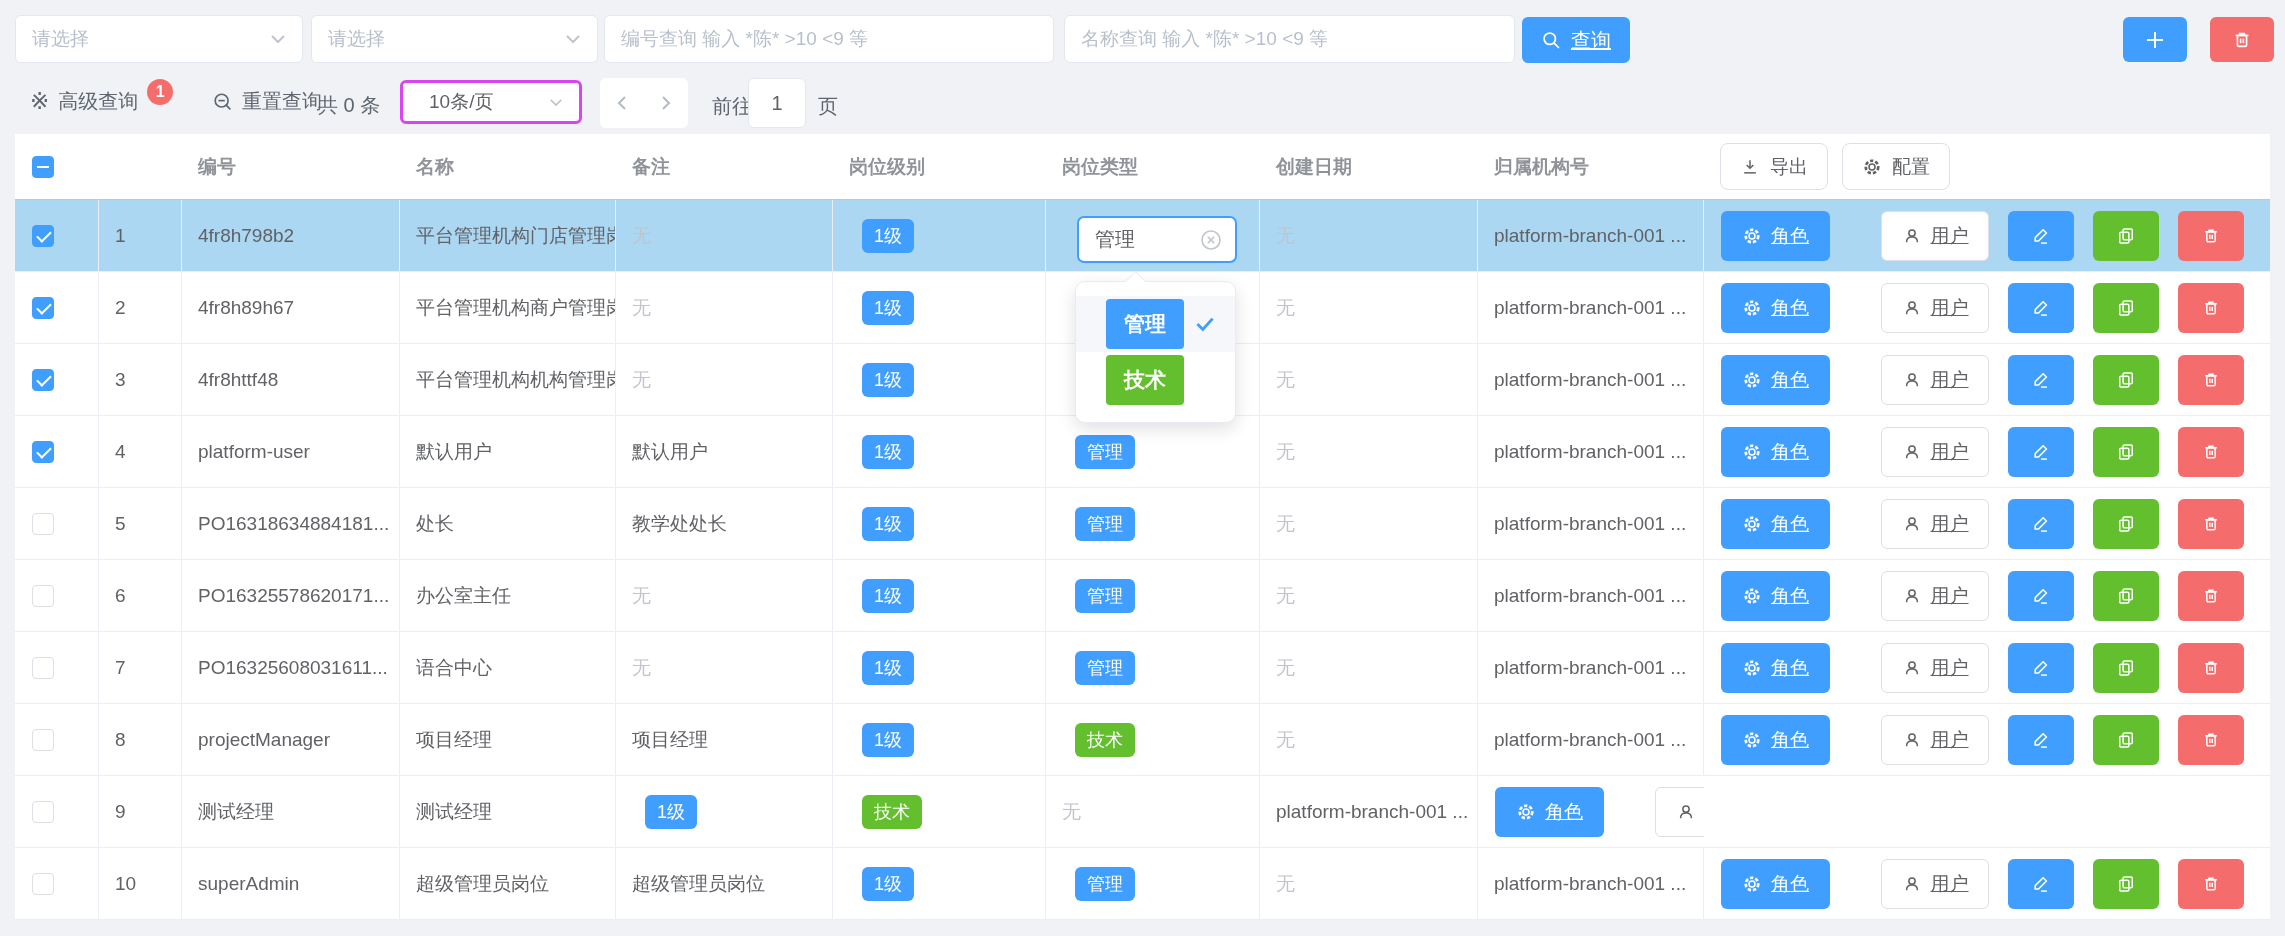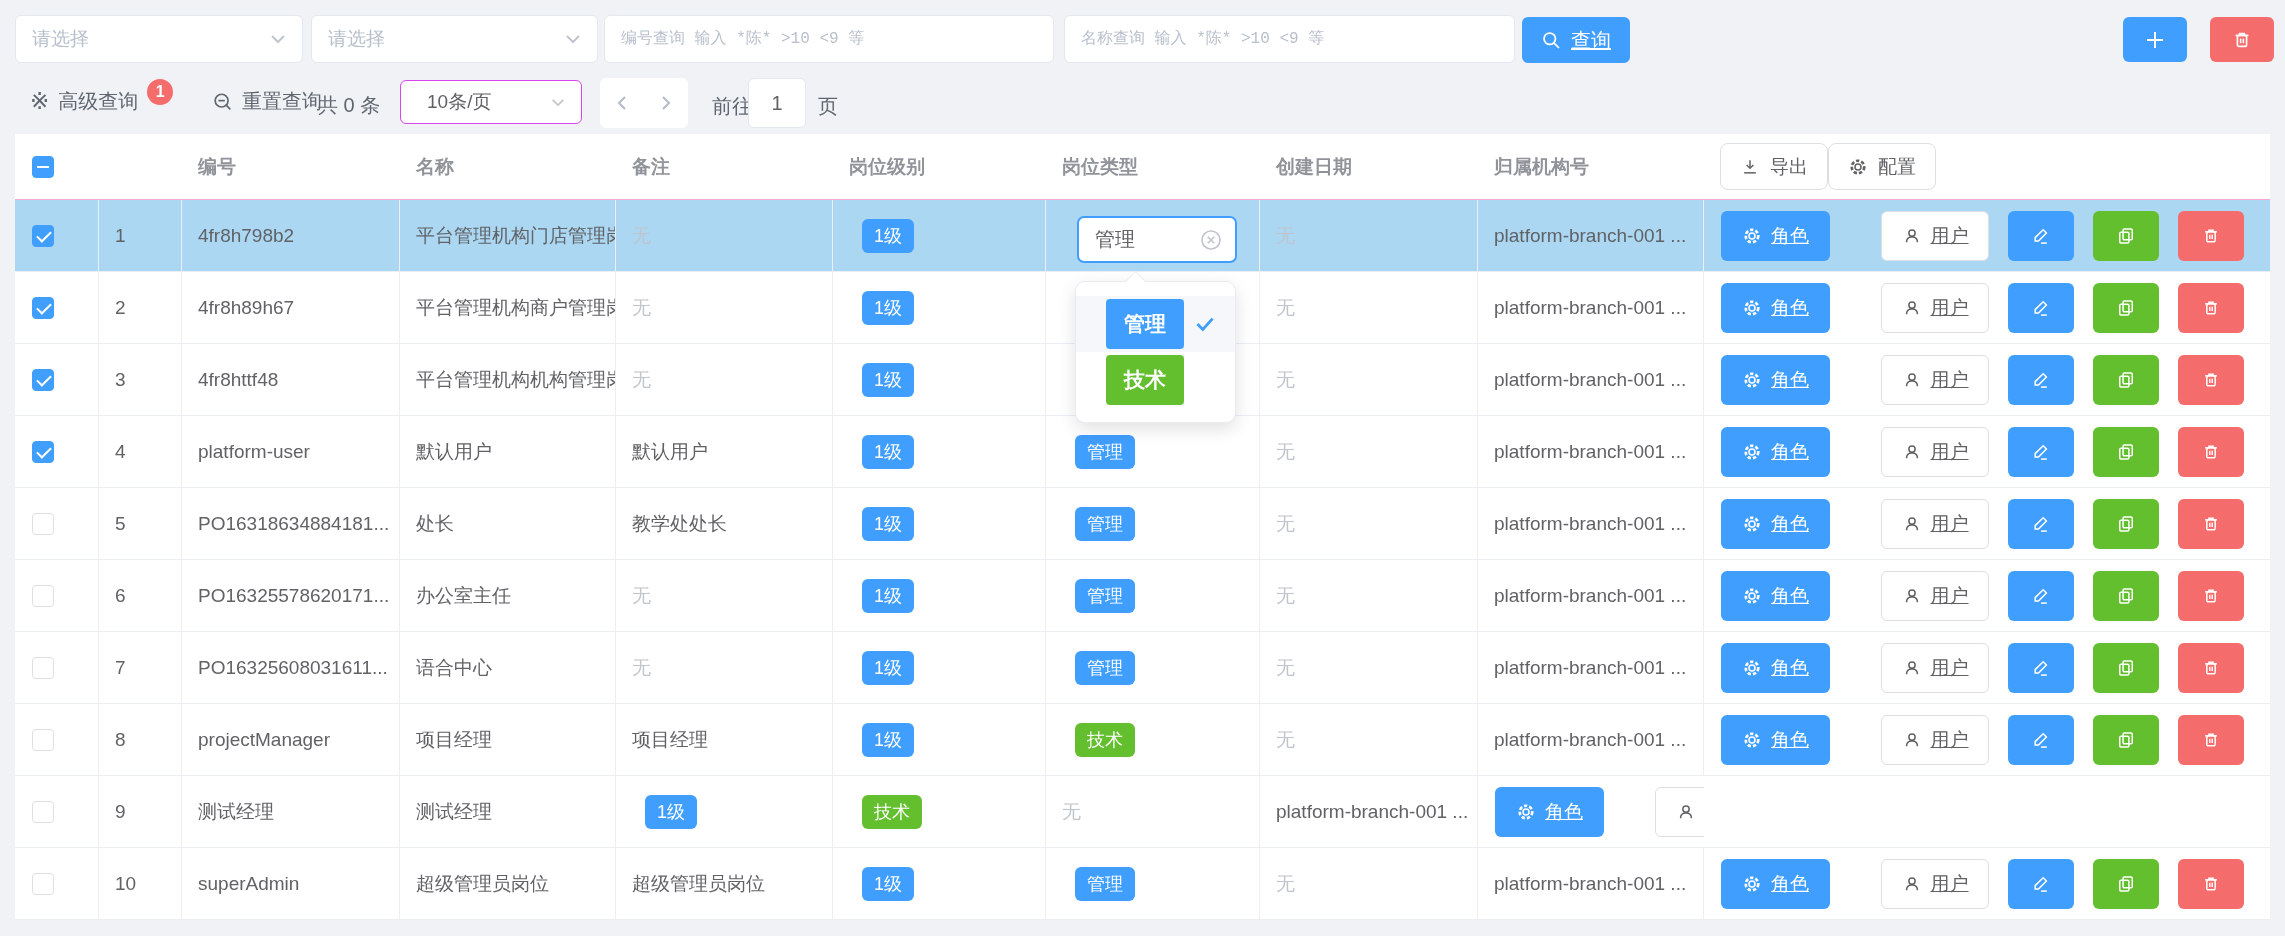--- a/index.html
+++ b/index.html
@@ -10,22 +10,22 @@
     overflow:hidden;
   }
   
   .fake-select, .t-input {
     position:absolute; top:15px; height:48px; background:#fff;
     border:1px solid #e3e7ee; border-radius:6px;
     display:flex; align-items:center; justify-content:space-between;
     padding:0 16px; color:#b8bfcc; font-size:19px;
   }
   .t-input input {
-    border:none; outline:none; width:100%; font-size:16px; height:100%;
-    font-family:Liberation Mono, monospace; color:#a21caf; background:transparent;
+    border:none; outline:none; width:100%; font-size:19px; height:100%;
+    font-family:Liberation Sans, sans-serif; color:#a21caf; background:transparent;
   }
   .t-input input::placeholder { color:#b8bfcc; }
   .sel-1 { left:15px;  width:288px; }
   .sel-2 { left:311px; width:287px; }
   .in-code { left:604px;  width:450px; }
   .in-name { left:1064px; width:451px; }
   .btn { border:none; cursor:pointer; font-family:inherit; display:inline-flex; align-items:center; justify-content:center; gap:9px;text-decoration:underline; }
   .query-btn {
     position:absolute; left:1522px; top:17px; width:108px; height:46px;
     background:#409eff; color:#fff; border-radius:6px; font-size:20px;
@@ -37,21 +37,21 @@
   .adv-icon { font-size:23px; line-height:1; color:#5f6670; }
   .badge {
     width:26px; height:26px; border-radius:50%; background:#f56c6c; color:#fff;
     font-size:16px; display:inline-flex; align-items:center; justify-content:center;
     transform:translateY(-10px); font-weight:bold;
   }
   .reset { position:absolute; left:212px; top:88px; display:flex; align-items:center; gap:8px; color:#5f6670; font-size:20px; cursor:pointer; }
   .total { position:absolute; left:318px; top:92px; color:#5f6670; font-size:20px; }
   .size-select {
     position:absolute; left:400px; top:80px; width:182px; height:44px; background:#fff;
-    border:1px solid #d946ef; border-radius:6px; display:flex; align-items:center;
+    border:3px solid #d946ef; border-radius:6px; display:flex; align-items:center;
     justify-content:space-between; padding:0 16px 0 26px; color:#606266; font-size:19px; cursor:pointer;
   }
   .pager {
     position:absolute; left:600px; top:78px; width:88px; height:50px; background:#fff;
     border-radius:6px; display:flex; align-items:center;
   }
   .pager .pg { flex:1; height:100%; display:flex; align-items:center; justify-content:center; cursor:pointer; background:none; border:none; }
   .goto-label  { position:absolute; left:712px; top:93px; color:#5f6670; font-size:20px; }
   .goto-input  {
     position:absolute; left:748px; top:78px; width:58px; height:50px; background:#fff;
@@ -92,21 +92,21 @@
     padding:0 12px; border-radius:6px; color:#fff; font-size:18px; margin-left:13px; flex:none;
   }
   .tag-blue  { background:#409eff; }
   .tag-green { background:#64bf2f; }
   .hbtn {
     height:47px; padding:0 19px; background:#fff; border:1px solid #dcdfe6; border-radius:8px;
     color:#606266; font-size:19px; display:inline-flex; align-items:center; gap:10px;
     cursor:pointer; font-family:inherit;
   }
   .c-actions { gap:19px; padding-left:17px; }
-  .thead .c-actions { gap:0; padding-left:16px; }
+  .thead .c-actions { gap:14px; padding-left:16px; }
   .rbtn { height:50px; border-radius:6px; font-size:19px; flex:none;align-items:center; }
   .btn-role { width:109px; background:#409eff; color:#fff; }
   .btn-user { width:108px; background:#fff; color:#606266; border:1px solid #dcdfe6;margin-left:32px; }
   .btn-sq   { width:66px; }
   .bg-blue  { background:#409eff; color:#fff; }
   .bg-green { background:#64bf2f; color:#fff; }
   .bg-red   { background:#f56c6c; color:#fff; }
   
   .type-editor {
     position:absolute; left:1077px; top:216px; width:160px; height:47px; background:#fff;

